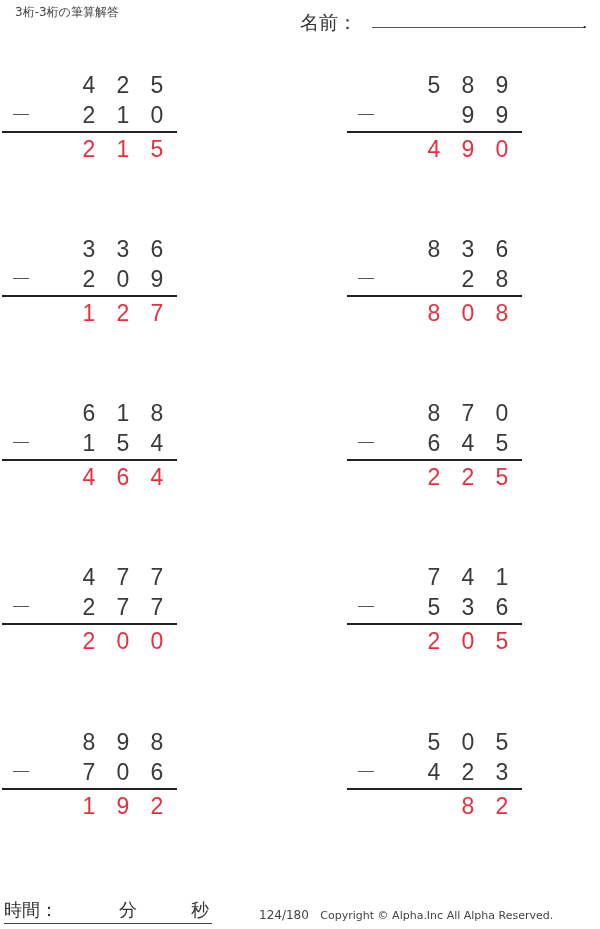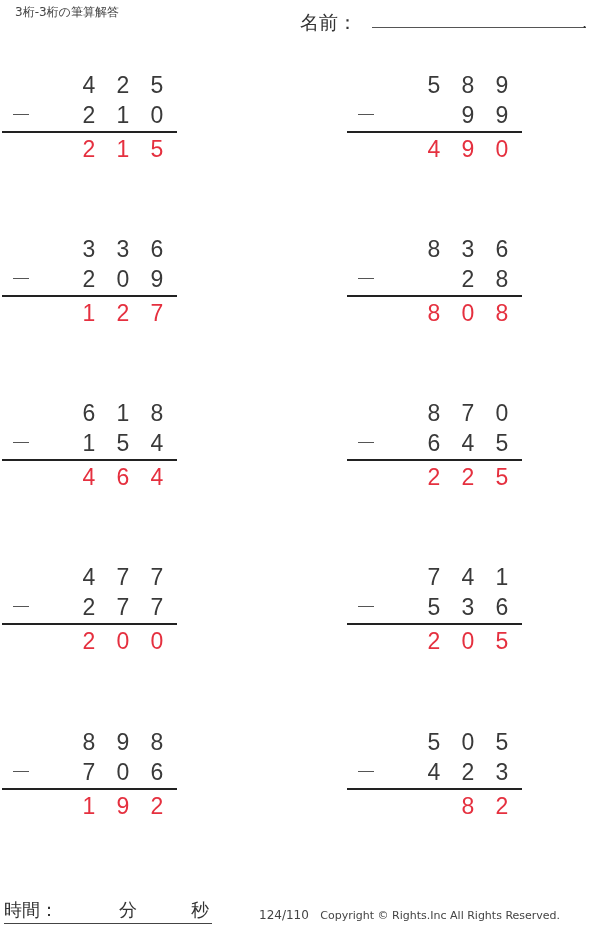--- a/index.html
+++ b/index.html
@@ -336,15 +336,15 @@
   </div>
 
 <div class="time-area">
   <span class="time-label">時間：</span>
   <span class="time-min">分</span>
   <span class="time-sec">秒</span>
   <div class="time-line"></div>
 </div>
 
 <div class="footer">
-  <span class="page-num">124/110</span>
-  <span>Copyright © Rights.Inc All Rights Reserved.</span>
+  <span class="page-num">124/180</span>
+  <span>Copyright © Alpha.Inc All Alpha Reserved.</span>
 </div>
 
 </body></html>

